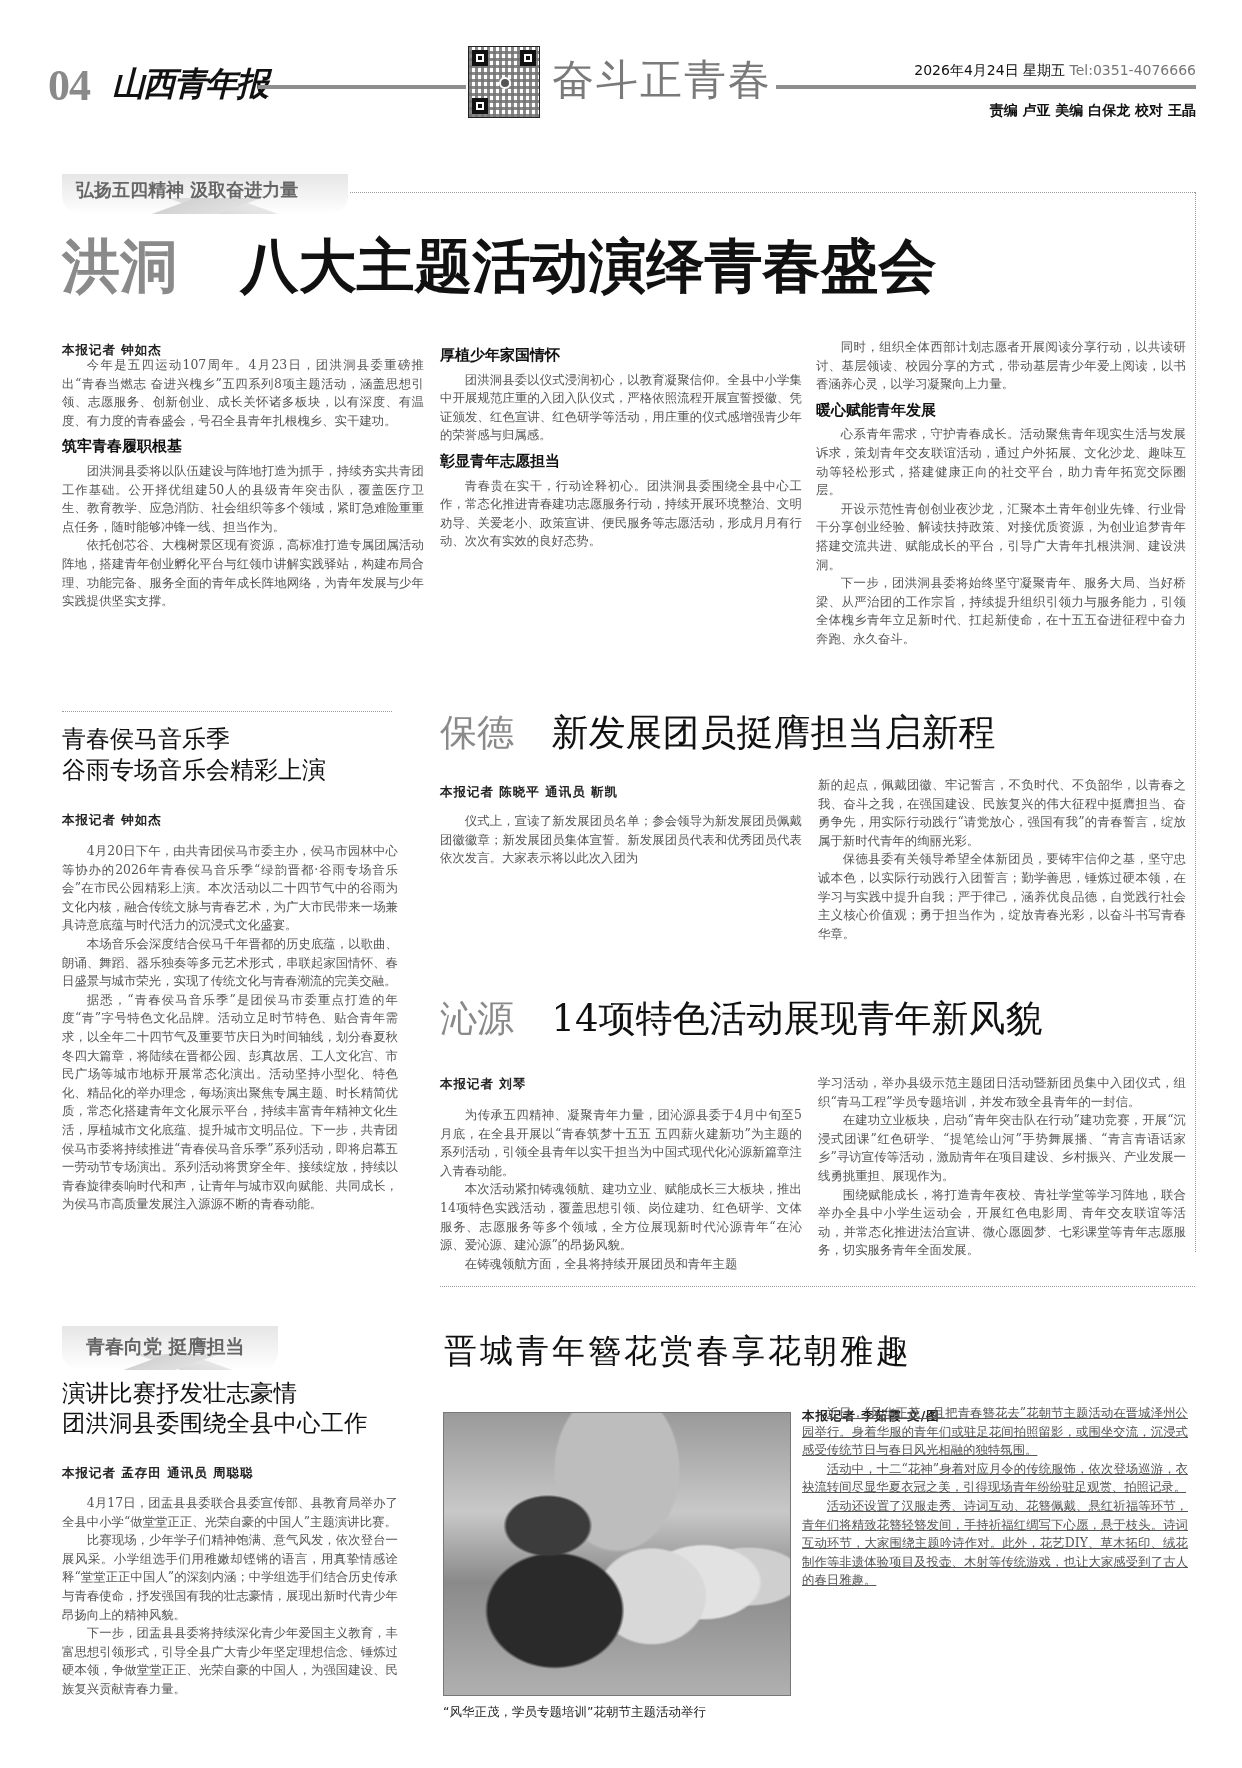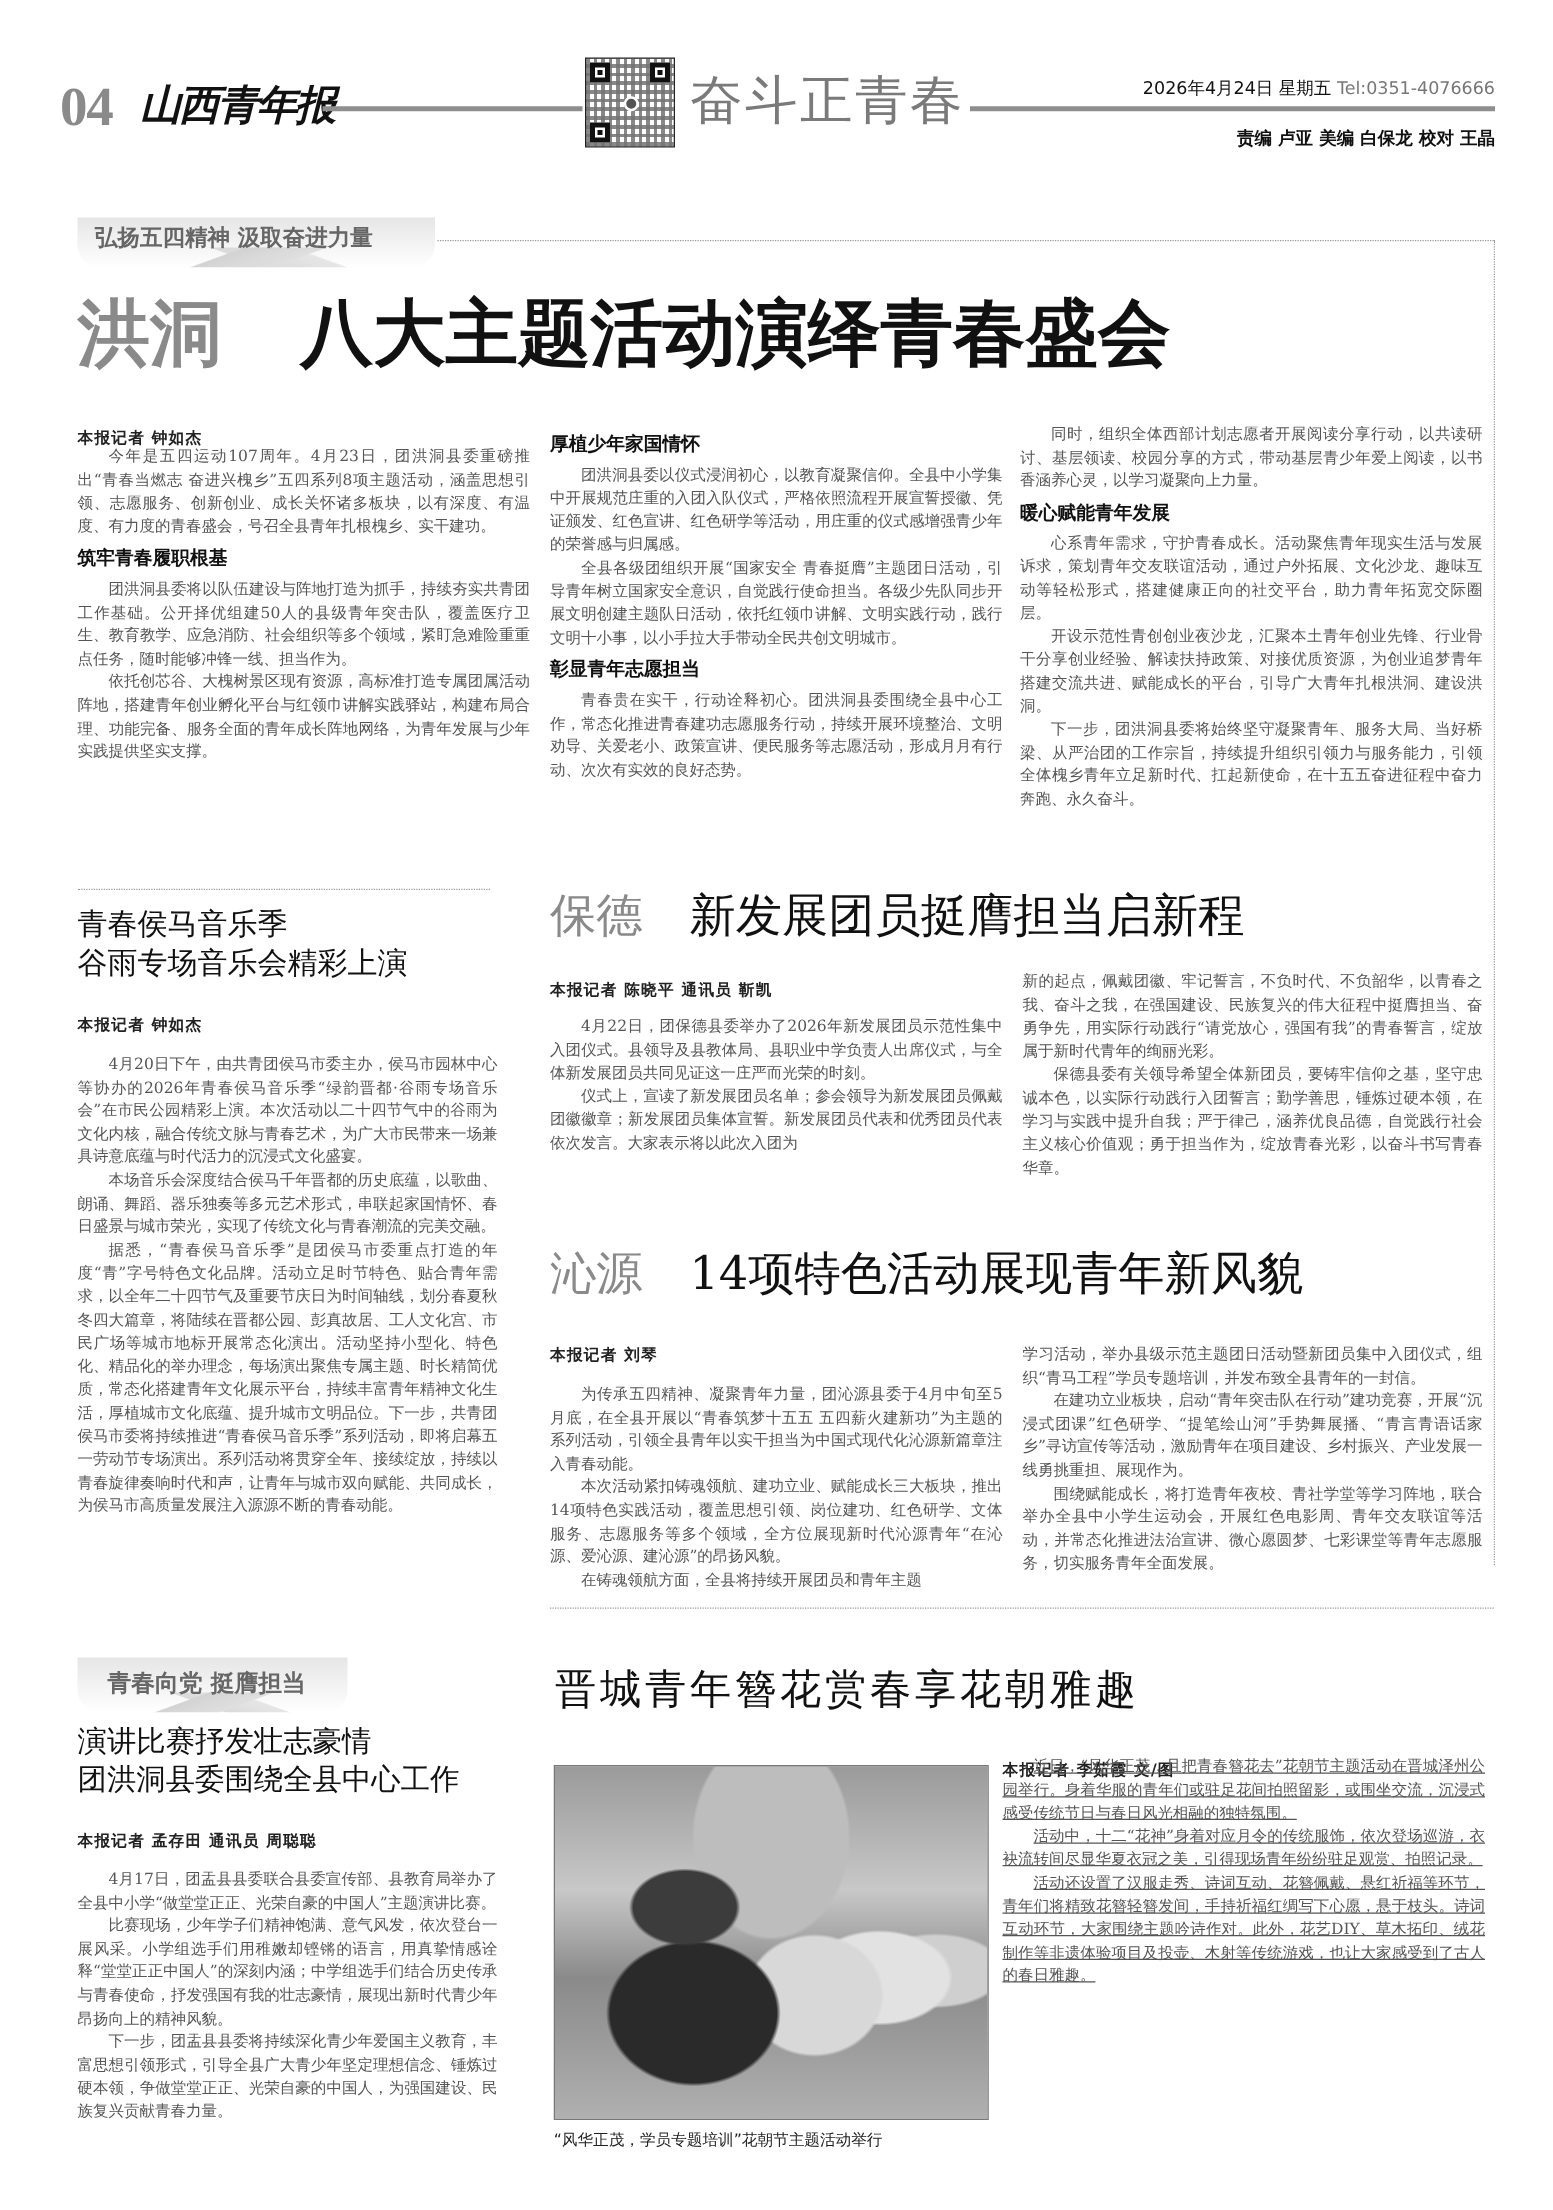--- a/index.html
+++ b/index.html
@@ -98,21 +98,20 @@
 <div class="abs body-text" style="left:62px;top:356px;width:362px;">
   <p>今年是五四运动107周年。4月23日，团洪洞县委重磅推出“青春当燃志 奋进兴槐乡”五四系列8项主题活动，涵盖思想引领、志愿服务、创新创业、成长关怀诸多板块，以有深度、有温度、有力度的青春盛会，号召全县青年扎根槐乡、实干建功。</p>
   <div class="subhead">筑牢青春履职根基</div>
   <p>团洪洞县委将以队伍建设与阵地打造为抓手，持续夯实共青团工作基础。公开择优组建50人的县级青年突击队，覆盖医疗卫生、教育教学、应急消防、社会组织等多个领域，紧盯急难险重重点任务，随时能够冲锋一线、担当作为。</p>
   <p>依托创芯谷、大槐树景区现有资源，高标准打造专属团属活动阵地，搭建青年创业孵化平台与红领巾讲解实践驿站，构建布局合理、功能完备、服务全面的青年成长阵地网络，为青年发展与少年实践提供坚实支撑。</p>
 </div>
 
 <div class="abs body-text" style="left:440px;top:346px;width:362px;">
   <div class="subhead" style="margin-top:0">厚植少年家国情怀</div>
   <p>团洪洞县委以仪式浸润初心，以教育凝聚信仰。全县中小学集中开展规范庄重的入团入队仪式，严格依照流程开展宣誓授徽、凭证颁发、红色宣讲、红色研学等活动，用庄重的仪式感增强青少年的荣誉感与归属感。</p>
-  <p>全县各级团组织开展“国家安全 青春挺膺”主题团日活动，引导青年树立国家安全意识，自觉践行使命担当。各级少先队同步开展文明创建主题队日活动，依托红领巾讲解、文明实践行动，践行文明十小事，以小手拉大手带动全民共创文明城市。</p>
   <div class="subhead">彰显青年志愿担当</div>
   <p>青春贵在实干，行动诠释初心。团洪洞县委围绕全县中心工作，常态化推进青春建功志愿服务行动，持续开展环境整治、文明劝导、关爱老小、政策宣讲、便民服务等志愿活动，形成月月有行动、次次有实效的良好态势。</p>
 </div>
 
 <div class="abs body-text" style="left:816px;top:338px;width:370px;">
   <p>同时，组织全体西部计划志愿者开展阅读分享行动，以共读研讨、基层领读、校园分享的方式，带动基层青少年爱上阅读，以书香涵养心灵，以学习凝聚向上力量。</p>
   <div class="subhead">暖心赋能青年发展</div>
   <p>心系青年需求，守护青春成长。活动聚焦青年现实生活与发展诉求，策划青年交友联谊活动，通过户外拓展、文化沙龙、趣味互动等轻松形式，搭建健康正向的社交平台，助力青年拓宽交际圈层。</p>
   <p>开设示范性青创创业夜沙龙，汇聚本土青年创业先锋、行业骨干分享创业经验、解读扶持政策、对接优质资源，为创业追梦青年搭建交流共进、赋能成长的平台，引导广大青年扎根洪洞、建设洪洞。</p>
   <p>下一步，团洪洞县委将始终坚守凝聚青年、服务大局、当好桥梁、从严治团的工作宗旨，持续提升组织引领力与服务能力，引领全体槐乡青年立足新时代、扛起新使命，在十五五奋进征程中奋力奔跑、永久奋斗。</p>
@@ -131,21 +130,20 @@
   <p>据悉，“青春侯马音乐季”是团侯马市委重点打造的年度“青”字号特色文化品牌。活动立足时节特色、贴合青年需求，以全年二十四节气及重要节庆日为时间轴线，划分春夏秋冬四大篇章，将陆续在晋都公园、彭真故居、工人文化宫、市民广场等城市地标开展常态化演出。活动坚持小型化、特色化、精品化的举办理念，每场演出聚焦专属主题、时长精简优质，常态化搭建青年文化展示平台，持续丰富青年精神文化生活，厚植城市文化底蕴、提升城市文明品位。下一步，共青团侯马市委将持续推进“青春侯马音乐季”系列活动，即将启幕五一劳动节专场演出。系列活动将贯穿全年、接续绽放，持续以青春旋律奏响时代和声，让青年与城市双向赋能、共同成长，为侯马市高质量发展注入源源不断的青春动能。</p>
 </div>
 
 <div class="abs hl-main" style="left:440px;top:708px;font-size:37px;font-weight:normal;">
   <span class="place">保德</span>
   <span style="display:inline-block;width:14px"></span>
   <span>新发展团员挺膺担当启新程</span>
 </div>
 <div class="abs byline" style="left:440px;top:784px;">本报记者 陈晓平 通讯员 靳凯</div>
 <div class="abs body-text" style="left:440px;top:812px;width:362px;">
-  <p>4月22日，团保德县委举办了2026年新发展团员示范性集中入团仪式。县领导及县教体局、县职业中学负责人出席仪式，与全体新发展团员共同见证这一庄严而光荣的时刻。</p>
   <p>仪式上，宣读了新发展团员名单；参会领导为新发展团员佩戴团徽徽章；新发展团员集体宣誓。新发展团员代表和优秀团员代表依次发言。大家表示将以此次入团为</p>
 </div>
 <div class="abs body-text" style="left:818px;top:776px;width:368px;">
   <p style="text-indent:0">新的起点，佩戴团徽、牢记誓言，不负时代、不负韶华，以青春之我、奋斗之我，在强国建设、民族复兴的伟大征程中挺膺担当、奋勇争先，用实际行动践行“请党放心，强国有我”的青春誓言，绽放属于新时代青年的绚丽光彩。</p>
   <p>保德县委有关领导希望全体新团员，要铸牢信仰之基，坚守忠诚本色，以实际行动践行入团誓言；勤学善思，锤炼过硬本领，在学习与实践中提升自我；严于律己，涵养优良品德，自觉践行社会主义核心价值观；勇于担当作为，绽放青春光彩，以奋斗书写青春华章。</p>
 </div>
 
 <div class="abs hl-main" style="left:440px;top:994px;font-size:37px;font-weight:normal;">
   <span class="place">沁源</span>
   <span style="display:inline-block;width:14px"></span>

